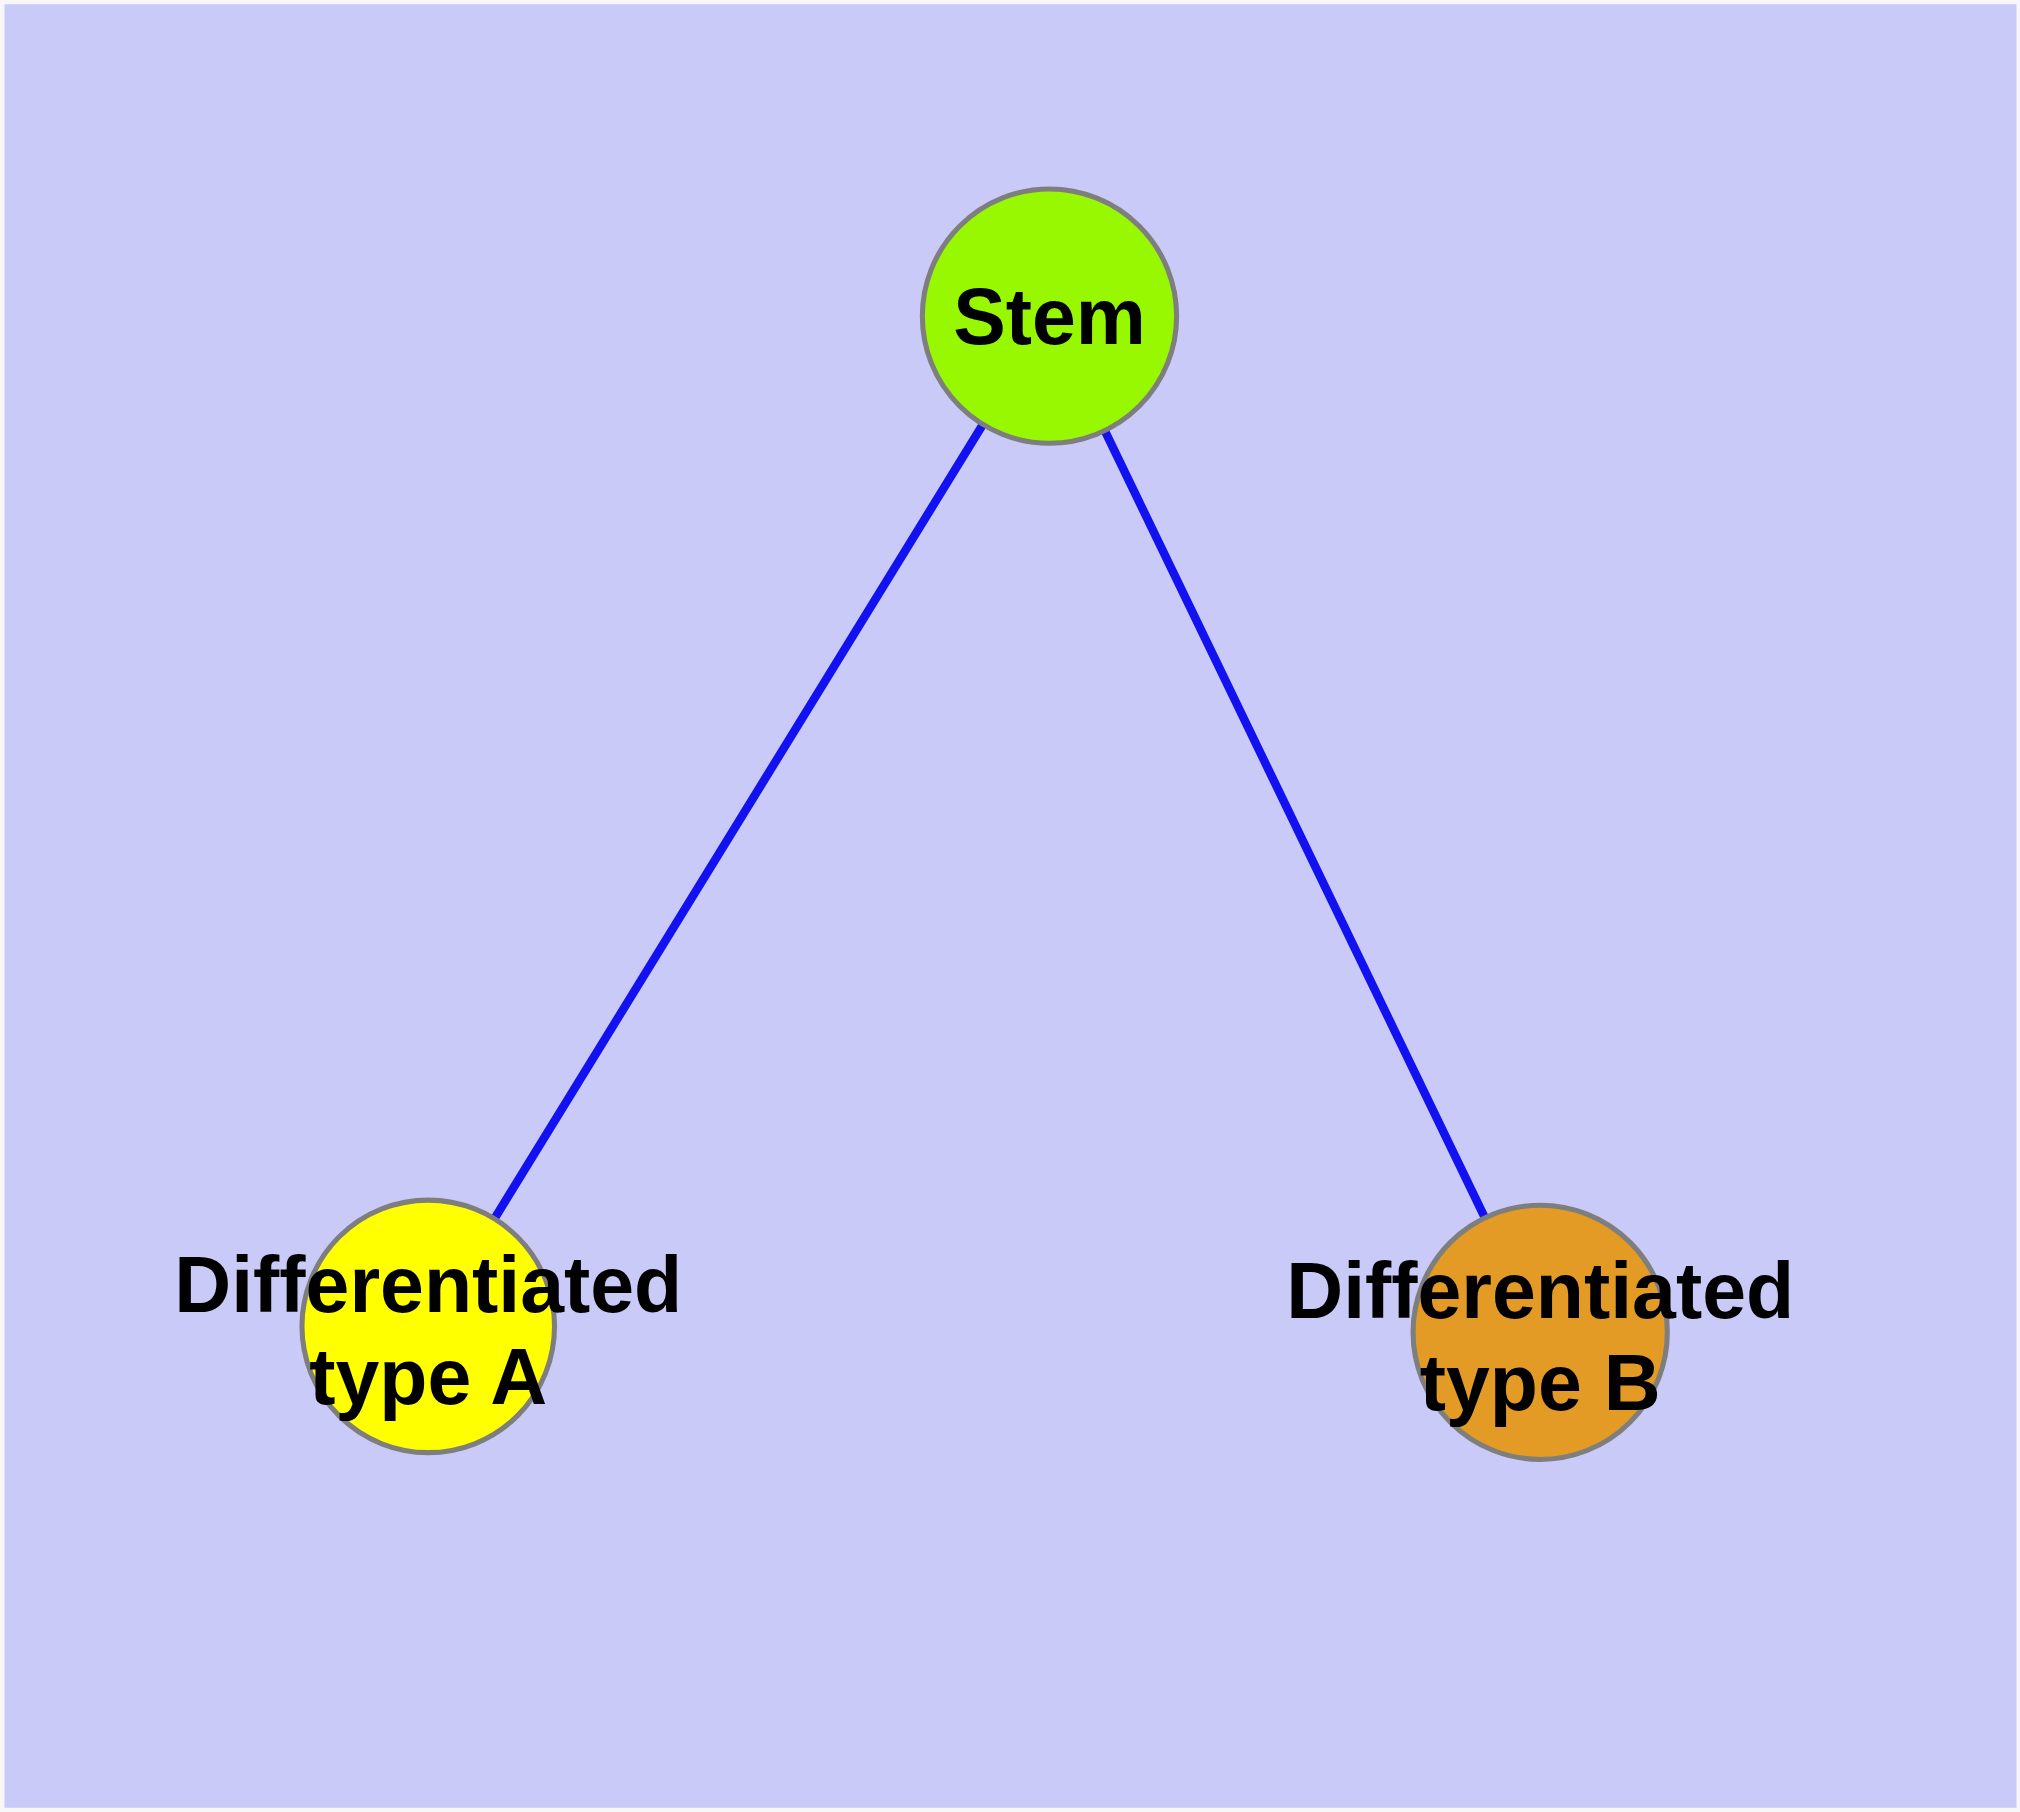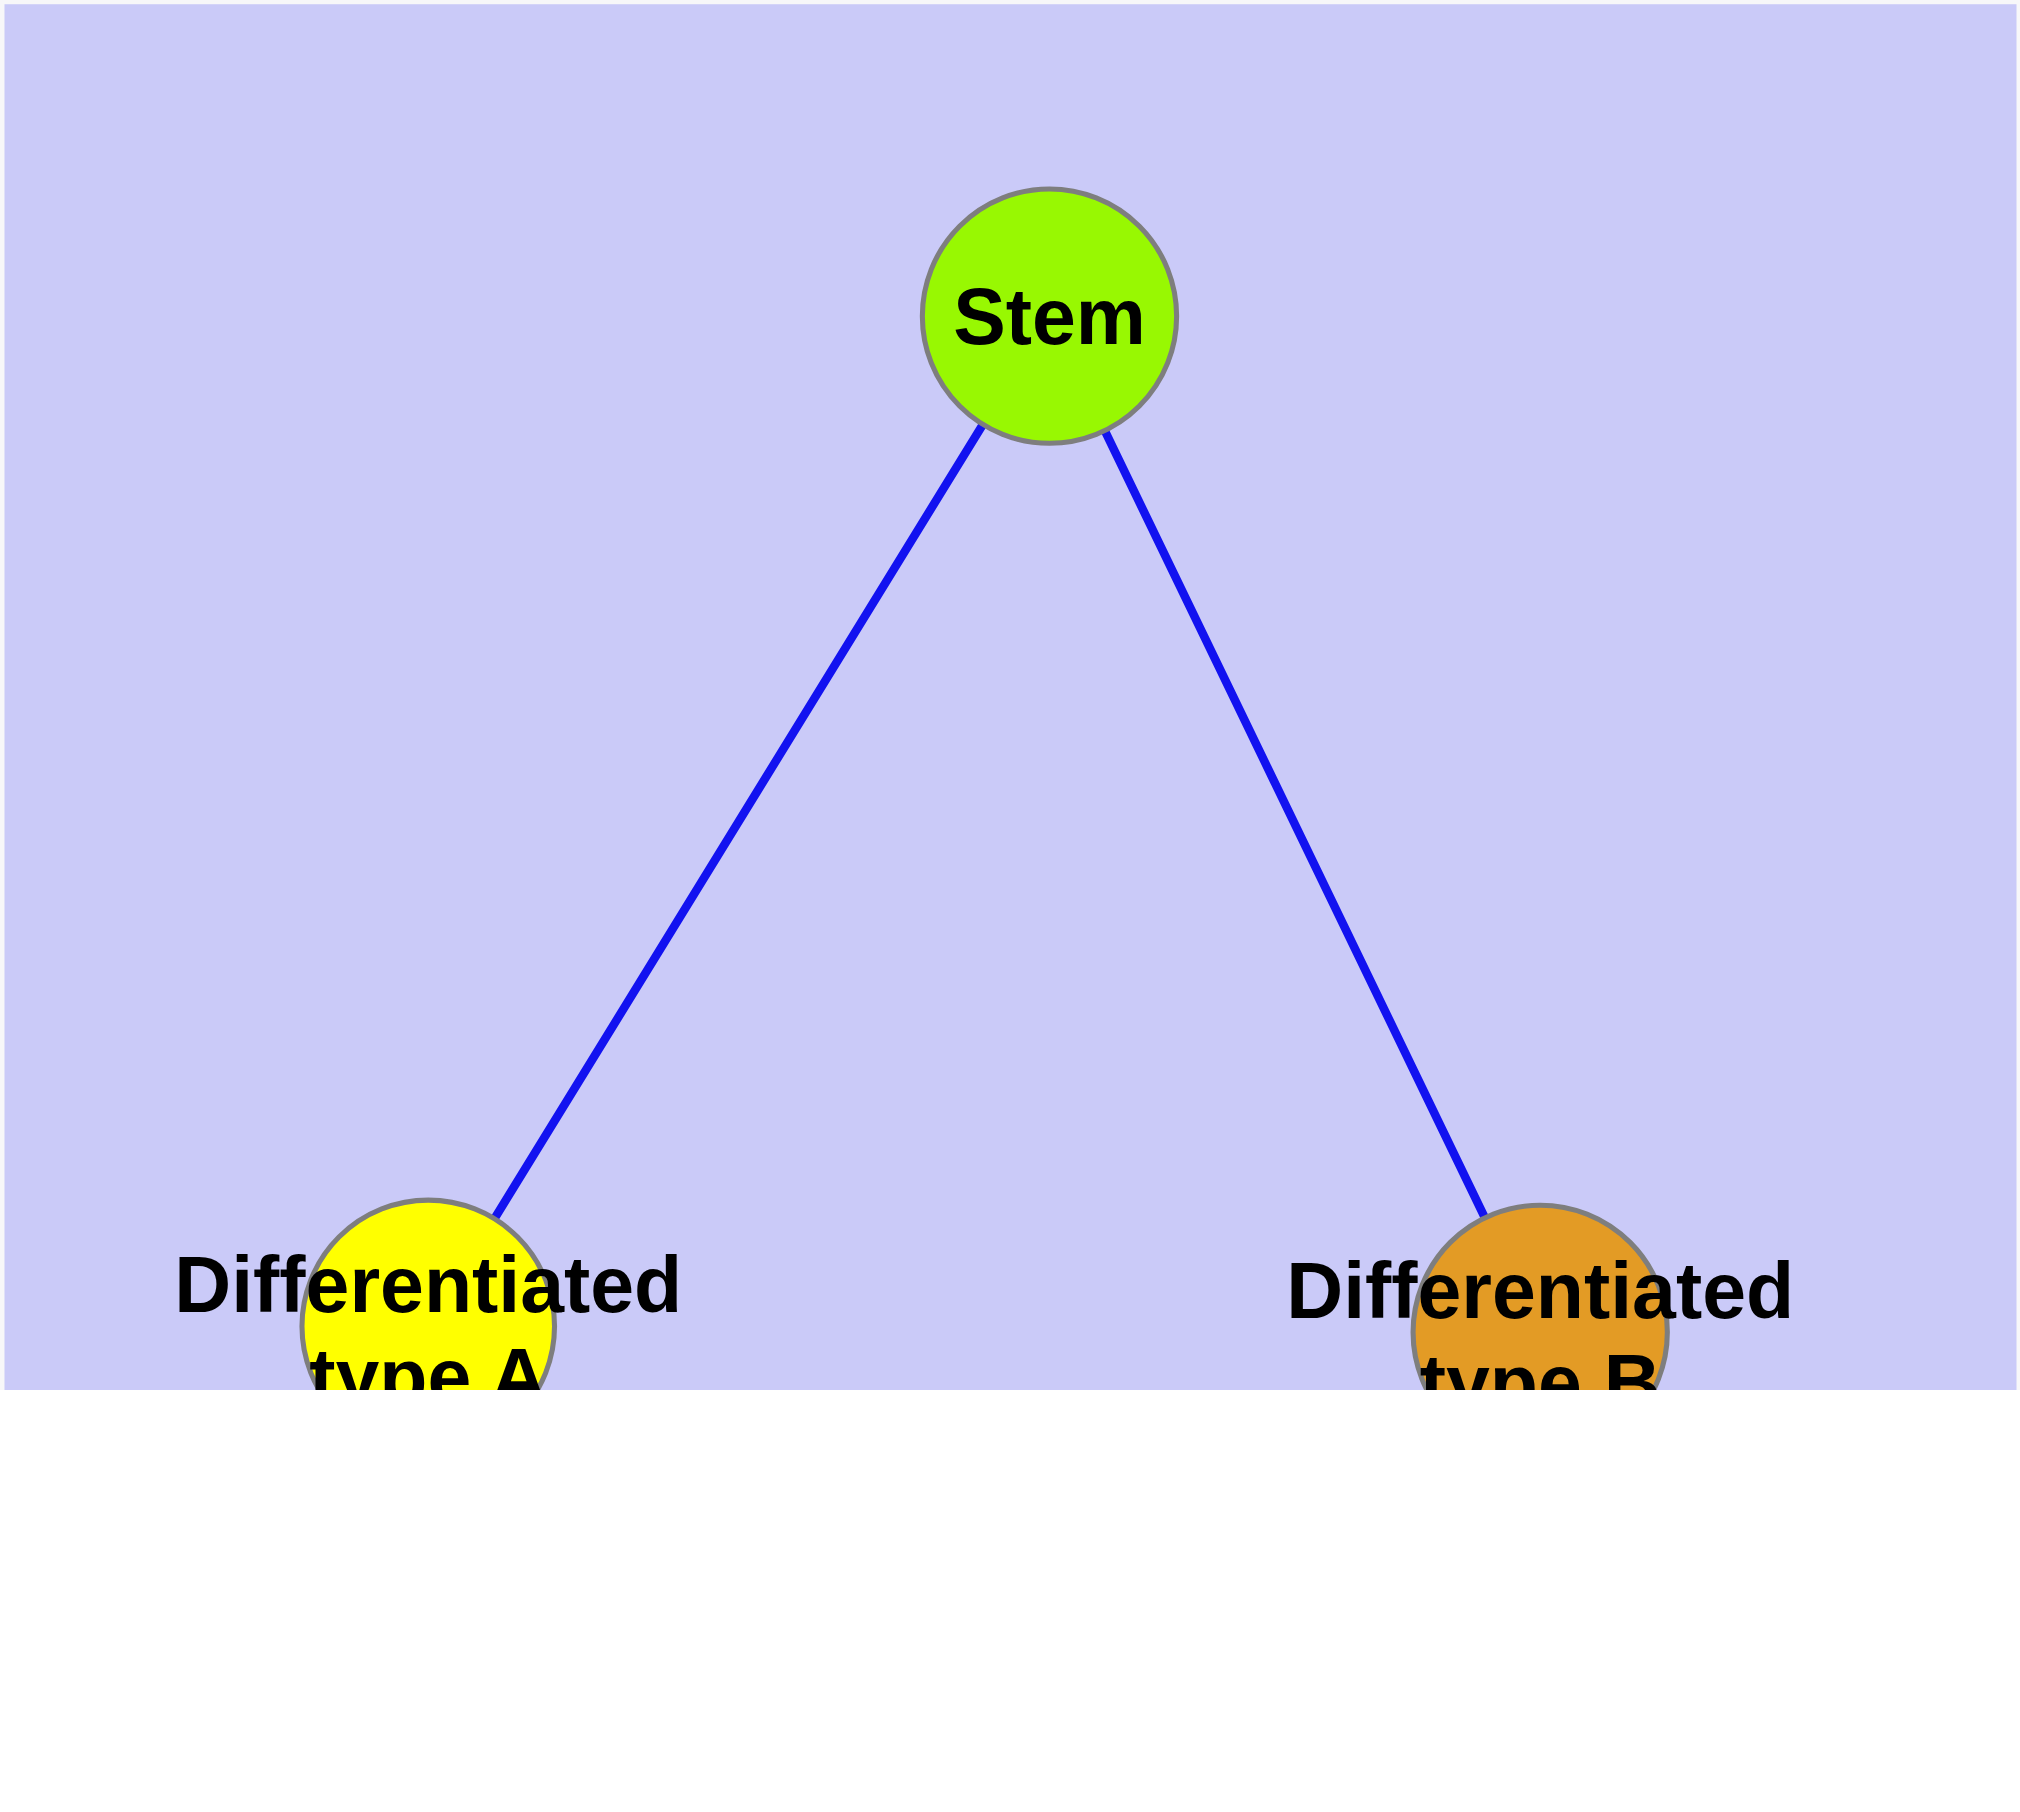--- a/index.html
+++ b/index.html
@@ -3,21 +3,21 @@
 <meta charset="utf-8">
 <style>
   html, body {
     margin: 0;
     padding: 0;
     background: #ffffff;
   }
   .stage {
     position: relative;
     width: 2021px;
-    height: 1390px;
+    height: 1812px;
     background: #f7f7f9; 
   }
   svg.graph {
     display: block;
     width: 2021px;
     height: 1812px;
   }
   .edge {
     stroke-width: 10;
     stroke-linecap: round;

